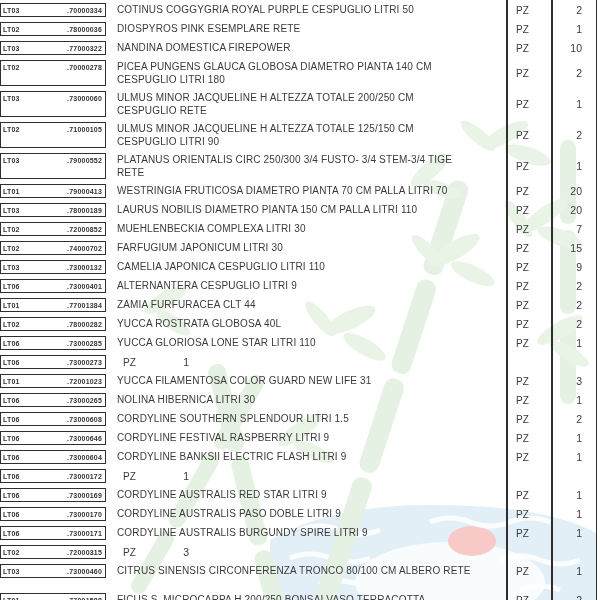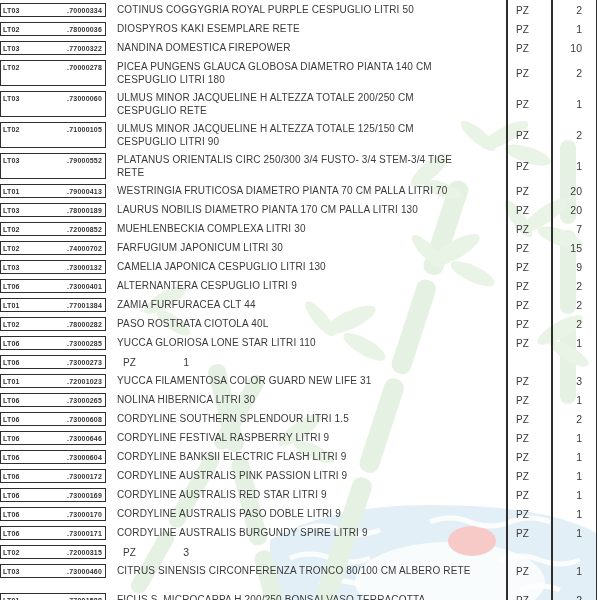--- a/index.html
+++ b/index.html
@@ -141,21 +141,21 @@
       <div class="desc">COTINUS COGGYGRIA ROYAL PURPLE CESPUGLIO LITRI 50</div>
       <div class="unit">PZ</div>
       <div class="qty">2</div>
     </div>
 
     <div class="row">
       <div class="code-cell">
         <span>LT02</span>
         <span>.78000036</span>
       </div>
-      <div class="desc">DIOSPYROS KAKI  ESEMPLARE RETE</div>
+      <div class="desc">DIOSPYROS PINK  ESEMPLARE RETE</div>
       <div class="unit">PZ</div>
       <div class="qty">1</div>
     </div>
 
     <div class="row">
       <div class="code-cell">
         <span>LT03</span>
         <span>.77000322</span>
       </div>
       <div class="desc">NANDINA DOMESTICA FIREPOWER</div>
@@ -215,21 +215,21 @@
       <div class="desc">WESTRINGIA FRUTICOSA DIAMETRO PIANTA 70 CM PALLA LITRI 70</div>
       <div class="unit">PZ</div>
       <div class="qty">20</div>
     </div>
 
     <div class="row">
       <div class="code-cell">
         <span>LT03</span>
         <span>.78000189</span>
       </div>
-      <div class="desc">LAURUS NOBILIS DIAMETRO PIANTA 170 CM PALLA LITRI 130</div>
+      <div class="desc">LAURUS NOBILIS DIAMETRO PIANTA 150 CM PALLA LITRI 110</div>
       <div class="unit">PZ</div>
       <div class="qty">20</div>
     </div>
 
     <div class="row">
       <div class="code-cell">
         <span>LT02</span>
         <span>.72000852</span>
       </div>
       <div class="desc">MUEHLENBECKIA COMPLEXA LITRI 30</div>
@@ -245,21 +245,21 @@
       <div class="desc">FARFUGIUM JAPONICUM LITRI 30</div>
       <div class="unit">PZ</div>
       <div class="qty">15</div>
     </div>
 
     <div class="row">
       <div class="code-cell">
         <span>LT03</span>
         <span>.73000132</span>
       </div>
-      <div class="desc">CAMELIA JAPONICA CESPUGLIO LITRI 130</div>
+      <div class="desc">CAMELIA JAPONICA CESPUGLIO LITRI 110</div>
       <div class="unit">PZ</div>
       <div class="qty">9</div>
     </div>
 
     <div class="row">
       <div class="code-cell">
         <span>LT06</span>
         <span>.73000401</span>
       </div>
       <div class="desc">ALTERNANTERA CESPUGLIO LITRI 9</div>
@@ -275,21 +275,21 @@
       <div class="desc">ZAMIA FURFURACEA CLT 44</div>
       <div class="unit">PZ</div>
       <div class="qty">2</div>
     </div>
 
     <div class="row">
       <div class="code-cell">
         <span>LT02</span>
         <span>.78000282</span>
       </div>
-      <div class="desc">PASO ROSTRATA CIOTOLA 40L</div>
+      <div class="desc">YUCCA ROSTRATA GLOBOSA 40L</div>
       <div class="unit">PZ</div>
       <div class="qty">2</div>
     </div>
 
     <div class="row">
       <div class="code-cell">
         <span>LT06</span>
         <span>.73000285</span>
       </div>
       <div class="desc">YUCCA GLORIOSA LONE STAR LITRI 110</div>
@@ -354,21 +354,20 @@
       <div class="desc">CORDYLINE BANKSII ELECTRIC FLASH LITRI 9</div>
       <div class="unit">PZ</div>
       <div class="qty">1</div>
     </div>
 
     <div class="row">
       <div class="code-cell">
         <span>LT06</span>
         <span>.73000172</span>
       </div>
-      <div class="desc">CORDYLINE AUSTRALIS PINK PASSION LITRI 9</div>
       <div class="unit">PZ</div>
       <div class="qty">1</div>
     </div>
 
     <div class="row">
       <div class="code-cell">
         <span>LT06</span>
         <span>.73000169</span>
       </div>
       <div class="desc">CORDYLINE AUSTRALIS RED STAR LITRI 9</div>

